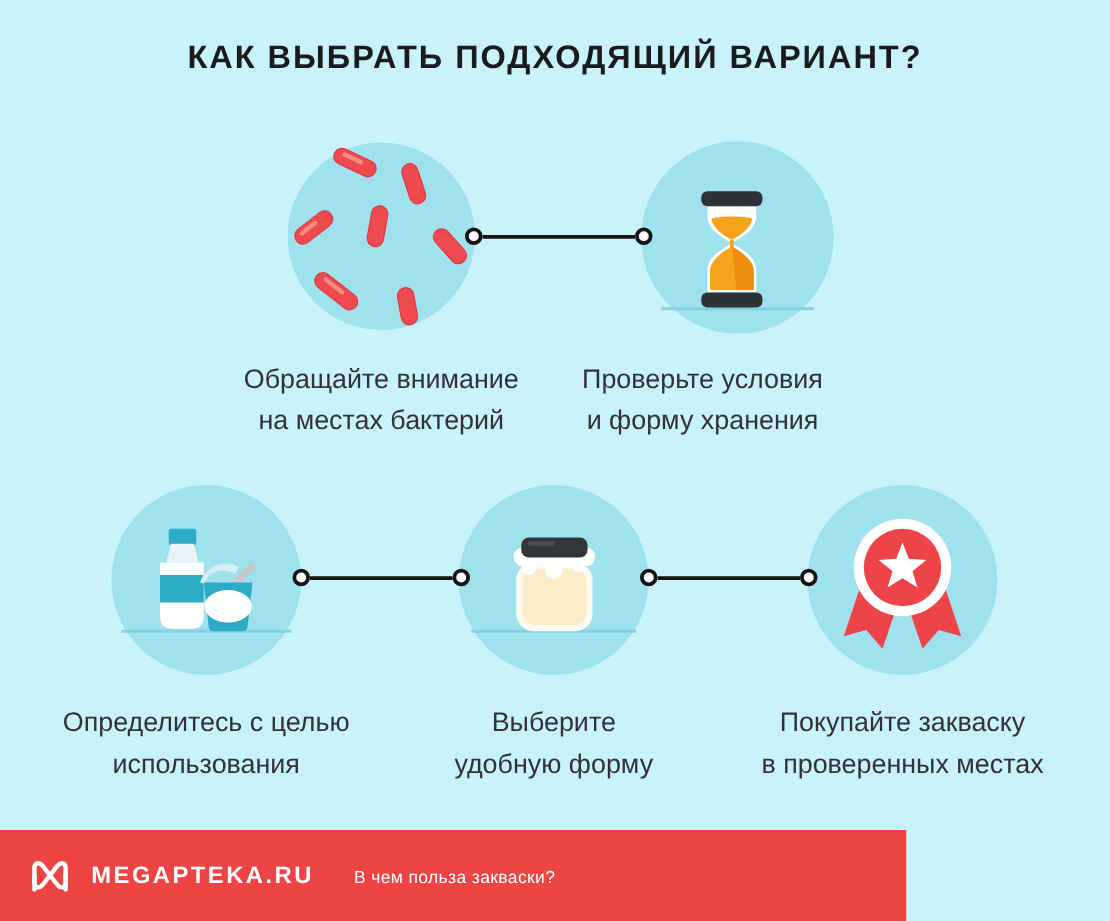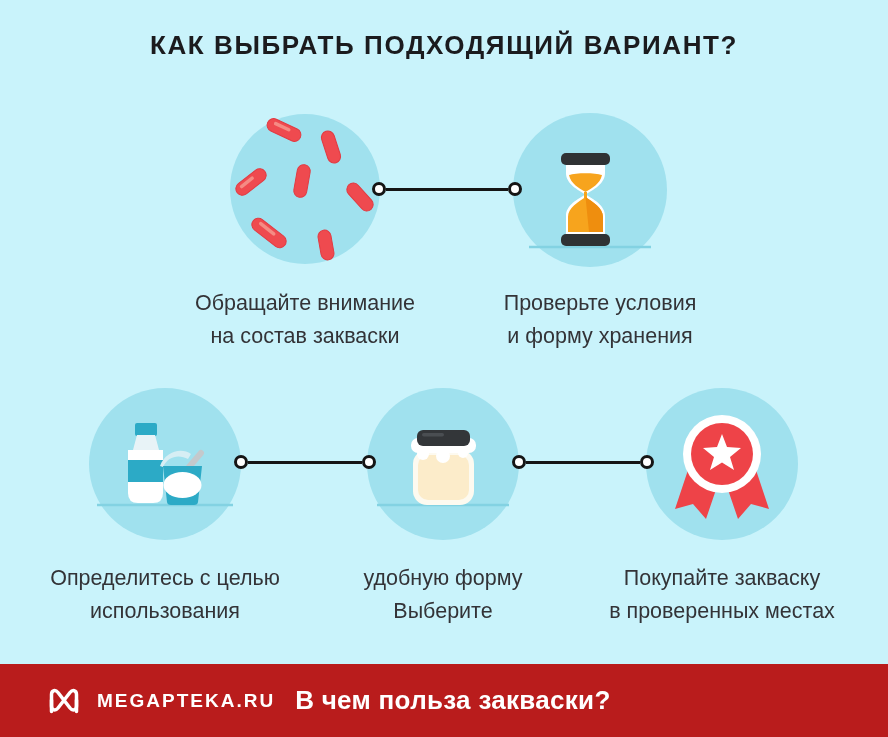--- a/index.html
+++ b/index.html
@@ -14,25 +14,25 @@
 
   .connector{position:absolute;display:flex;align-items:center;height:14px;}
   .ring{flex:none;width:14px;height:14px;box-sizing:border-box;border:3px solid #151515;
     border-radius:50%;background:#ffffff;}
   .cline{flex:1;height:3px;background:#151515;}
 
   .label{position:absolute;width:360px;text-align:center;color:#333337;
     font-size:21.5px;line-height:33px;font-weight:400;}
   .label span{display:block;}
 
-  .footer{position:absolute;left:0;top:664px;width:888px;height:73px;background:#b91c1c;
-    display:flex;align-items:center;padding-left:46px;box-sizing:border-box;}
+  .footer{position:absolute;left:0;top:664px;width:725px;height:73px;background:#ef4444;
+    display:flex;align-items:center;padding-left:22px;box-sizing:border-box;}
   .logo{flex:none;width:36px;height:36px;}
   .brand{color:#ffffff;font-size:19px;font-weight:800;letter-spacing:2px;margin-left:15px;}
-  .question{color:#ffffff;font-size:26px;font-weight:700;letter-spacing:0.3px;margin-left:20px;}
+  .question{color:#ffffff;font-size:14px;font-weight:400;letter-spacing:0.3px;margin-left:32px;}
 </style>
 </head>
 <body>
 
 <div class="canvas">
 
   <h1 class="title">КАК ВЫБРАТЬ ПОДХОДЯЩИЙ ВАРИАНТ?</h1>
 
   <div class="step-circle" style="left:230px;top:114px;width:150px;height:150px;">
     <svg viewBox="0 0 150 150">
@@ -121,33 +121,33 @@
     <span class="ring"></span>
   </div>
   <div class="connector" style="left:512px;top:455px;width:142px;">
     <span class="ring"></span>
     <span class="cline"></span>
     <span class="ring"></span>
   </div>
 
   <div class="label" style="left:125px;top:287px;">
     <span>Обращайте внимание</span>
-    <span>на состав закваски</span>
+    <span>на местах бактерий</span>
   </div>
-  <div class="label" style="left:420px;top:287px;">
+  <div class="label" style="left:382px;top:287px;">
     <span>Проверьте условия</span>
     <span>и форму хранения</span>
   </div>
   <div class="label" style="left:-15px;top:562px;">
     <span>Определитесь с целью</span>
     <span>использования</span>
   </div>
   <div class="label" style="left:263px;top:562px;">
+    <span>Выберите</span>
     <span>удобную форму</span>
-    <span>Выберите</span>
   </div>
   <div class="label" style="left:542px;top:562px;">
     <span>Покупайте закваску</span>
     <span>в проверенных местах</span>
   </div>
 
   <div class="footer">
     <svg class="logo" viewBox="0 0 72 72" fill="none" stroke="#ffffff" stroke-width="7" stroke-linecap="round" stroke-linejoin="round">
       <path d="M11 57 V23 C11 14 19 13 24 19 L48 50 C53 56 61 55 61 46 V34"></path>
       <path d="M61 57 V23 C61 14 53 13 48 19 L24 50 C19 56 11 55 11 46 V34"></path>

